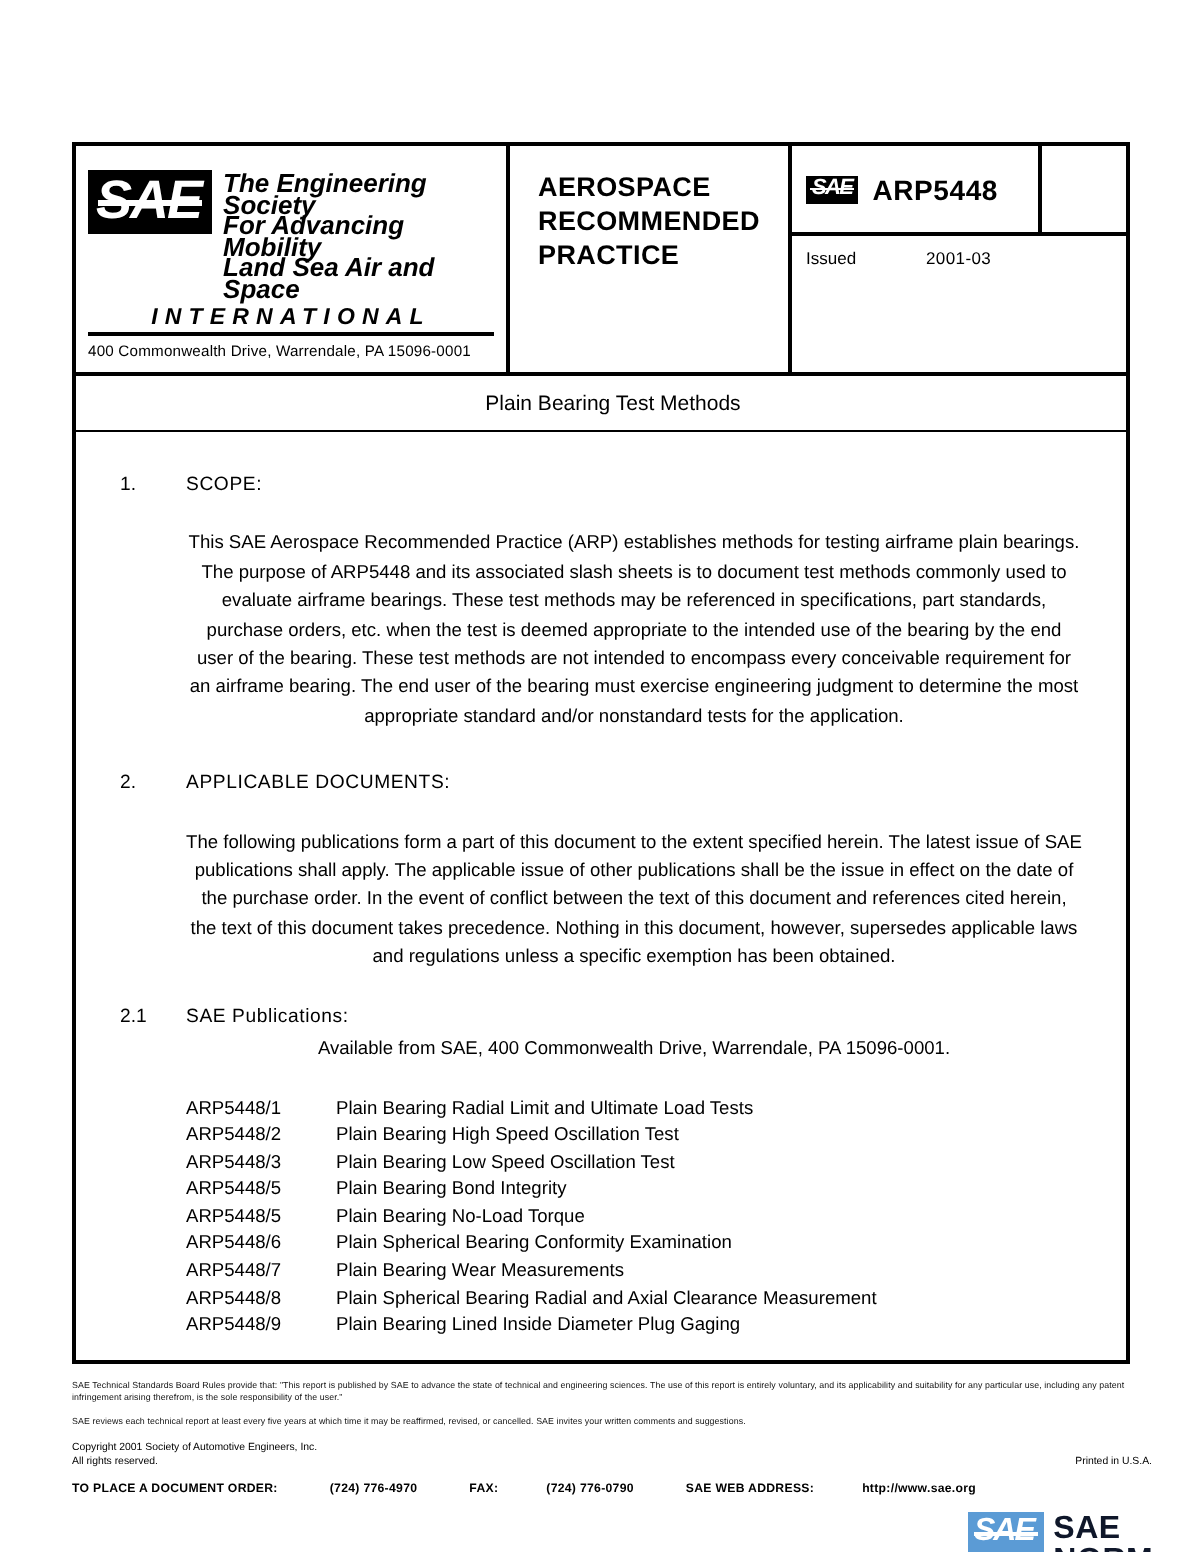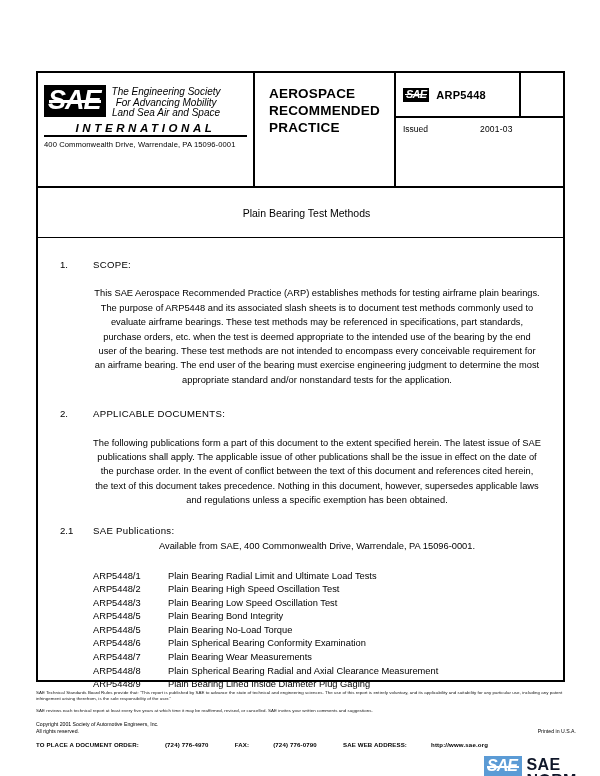--- a/index.html
+++ b/index.html
@@ -76,34 +76,34 @@
     flex: 1;
     box-sizing: border-box;
     border-right: 2px solid #000;
     display: flex;
     align-items: center;
     padding-left: 7px;
     gap: 7px;
   }
   .hdr-doc-num {
     font-weight: bold;
-    font-size: 11px;
+    font-size: 14px;
     letter-spacing: .3px;
   }
   .hdr-rev {
     width: 42px;
   }
   .hdr-ids-bot {
     flex: 1;
     display: flex;
     align-items: flex-start;
     padding: 6px 0 0 7px;
     font-size: 8.5px;
   }
-  .hdr-issued-label { width: 77px; }
+  .hdr-issued-label { width: 60px; }
   .hdr-issued-val { letter-spacing: .2px; }
 
   
   .sae-mark {
     display: inline-block;
     background: #000;
     color: #fff;
     font-family: "Liberation Sans", sans-serif;
     font-weight: bold;
     font-style: italic;
@@ -129,47 +129,46 @@
     height: 9%;
     background: #fff;
   }
 
   .logo-row {
     display: flex;
     align-items: flex-start;
     gap: 6px;
   }
   .logo-tag {
-    font-size: 10px;
-    font-weight: normal;
+    font-size: 13px;
+    font-weight: bold;
     font-style: italic;
     line-height: 10.5px;
     padding-top: 2px;
-    text-align: center;
   }
   .logo-intl {
     margin-top: 3px;
     font-size: 11.5px;
     font-weight: bold;
     font-style: italic;
     letter-spacing: 3.6px;
     border-bottom: 2px solid #000;
     padding-bottom: 1px;
     text-align: center;
   }
   .logo-addr {
     margin-top: 3px;
     font-size: 7.6px;
     text-align: left;
     letter-spacing: .1px;
   }
 
   
   .subtitle-band {
-    height: 50px;
+    height: 28px;
     border-bottom: 1px solid #000;
     display: flex;
     align-items: center;
     justify-content: center;
     font-size: 10.5px;
     box-sizing: border-box;
     padding-left: 12px;
   }
 
   

